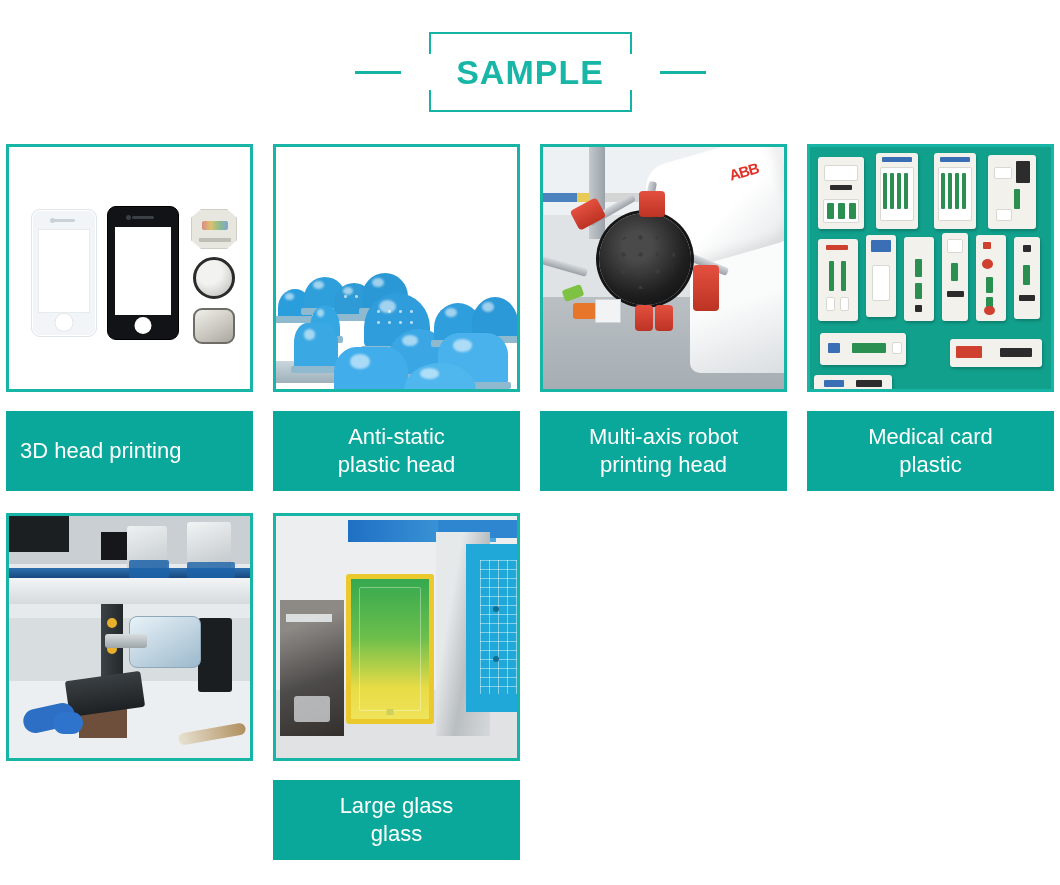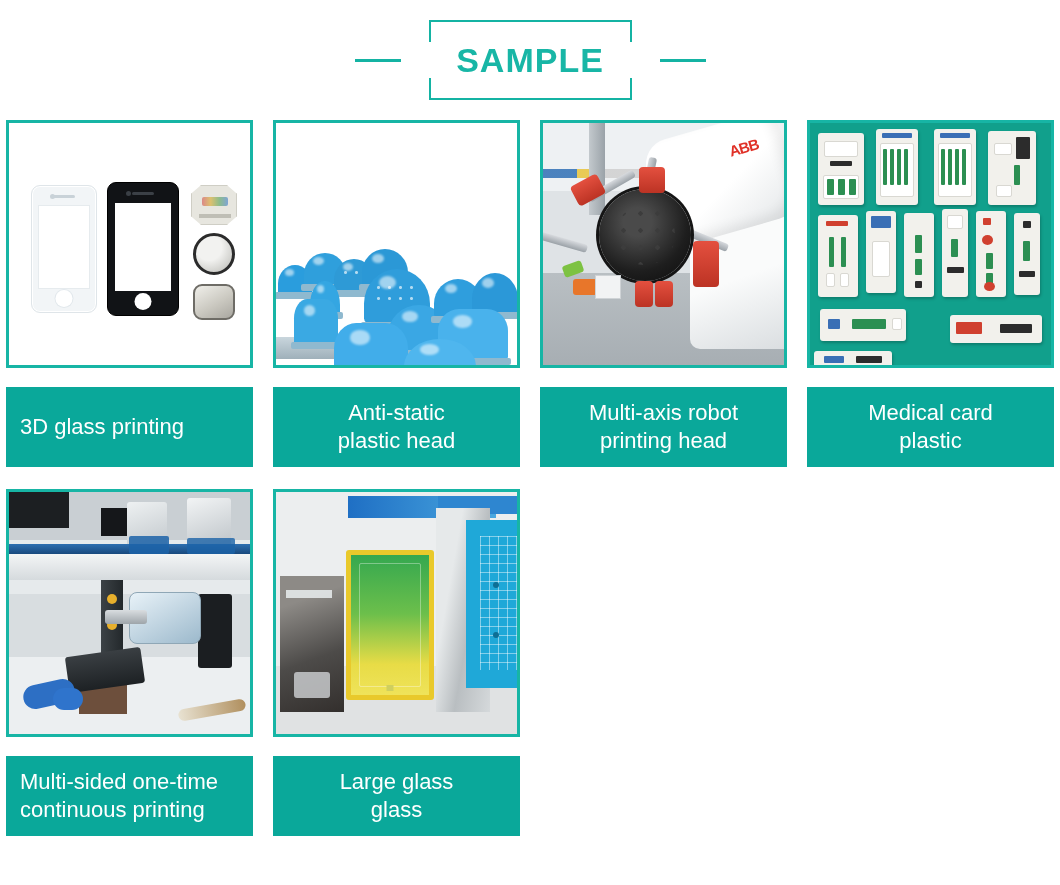--- a/index.html
+++ b/index.html
@@ -11,21 +11,21 @@
   }
   .page {
     width: 1060px; height: 885px;
     background: #ffffff;
     position: relative;
     overflow: hidden;
   }
 
   
   .header {
-    height: 120px;
+    height: 144px;
     display: flex;
     align-items: center;
     justify-content: center;
     gap: 28px;
   }
   .dash {
     width: 46px; height: 3px;
     background: #14b3a3;
     flex: none;
   }
@@ -325,21 +325,21 @@
           </div>
           <div class="btn-oct">
             <span class="chip"></span>
             <span class="bar"></span>
           </div>
           <div class="btn-round"></div>
           <div class="btn-sq"></div>
         </div>
       </div>
       <div class="label left">
-        <span>3D glass printing</span>
+        <span>3D head printing</span>
       </div>
     </div>
 
     <div class="card">
       <div class="thumb">
         <div class="scene s2">
           <div class="plate"></div>
           <div class="pad dome" style="left:2px;  top:142px; width:34px; height:30px;">
               <span class="hl"></span>
               <span class="base"></span>
@@ -545,25 +545,20 @@
           <div class="blackbox"></div>
           <div class="cyl"></div>
           <div class="shaft"></div>
           <div class="brownbar"></div>
           <div class="motor"></div>
           <div class="bluecable"></div>
           <div class="bluecable2"></div>
           <div class="rod"></div>
         </div>
       </div>
-      <div class="label left">
-        <span>
-          <span>Multi-sided one-time</span><br><span>continuous printing</span>
-        </span>
-      </div>
     </div>
 
 
 
     <div class="card">
       <div class="thumb">
         <div class="scene s8">
           <div class="bg"></div>
           <div class="bluebanner"></div>
           <div class="bluebanner2"></div>

